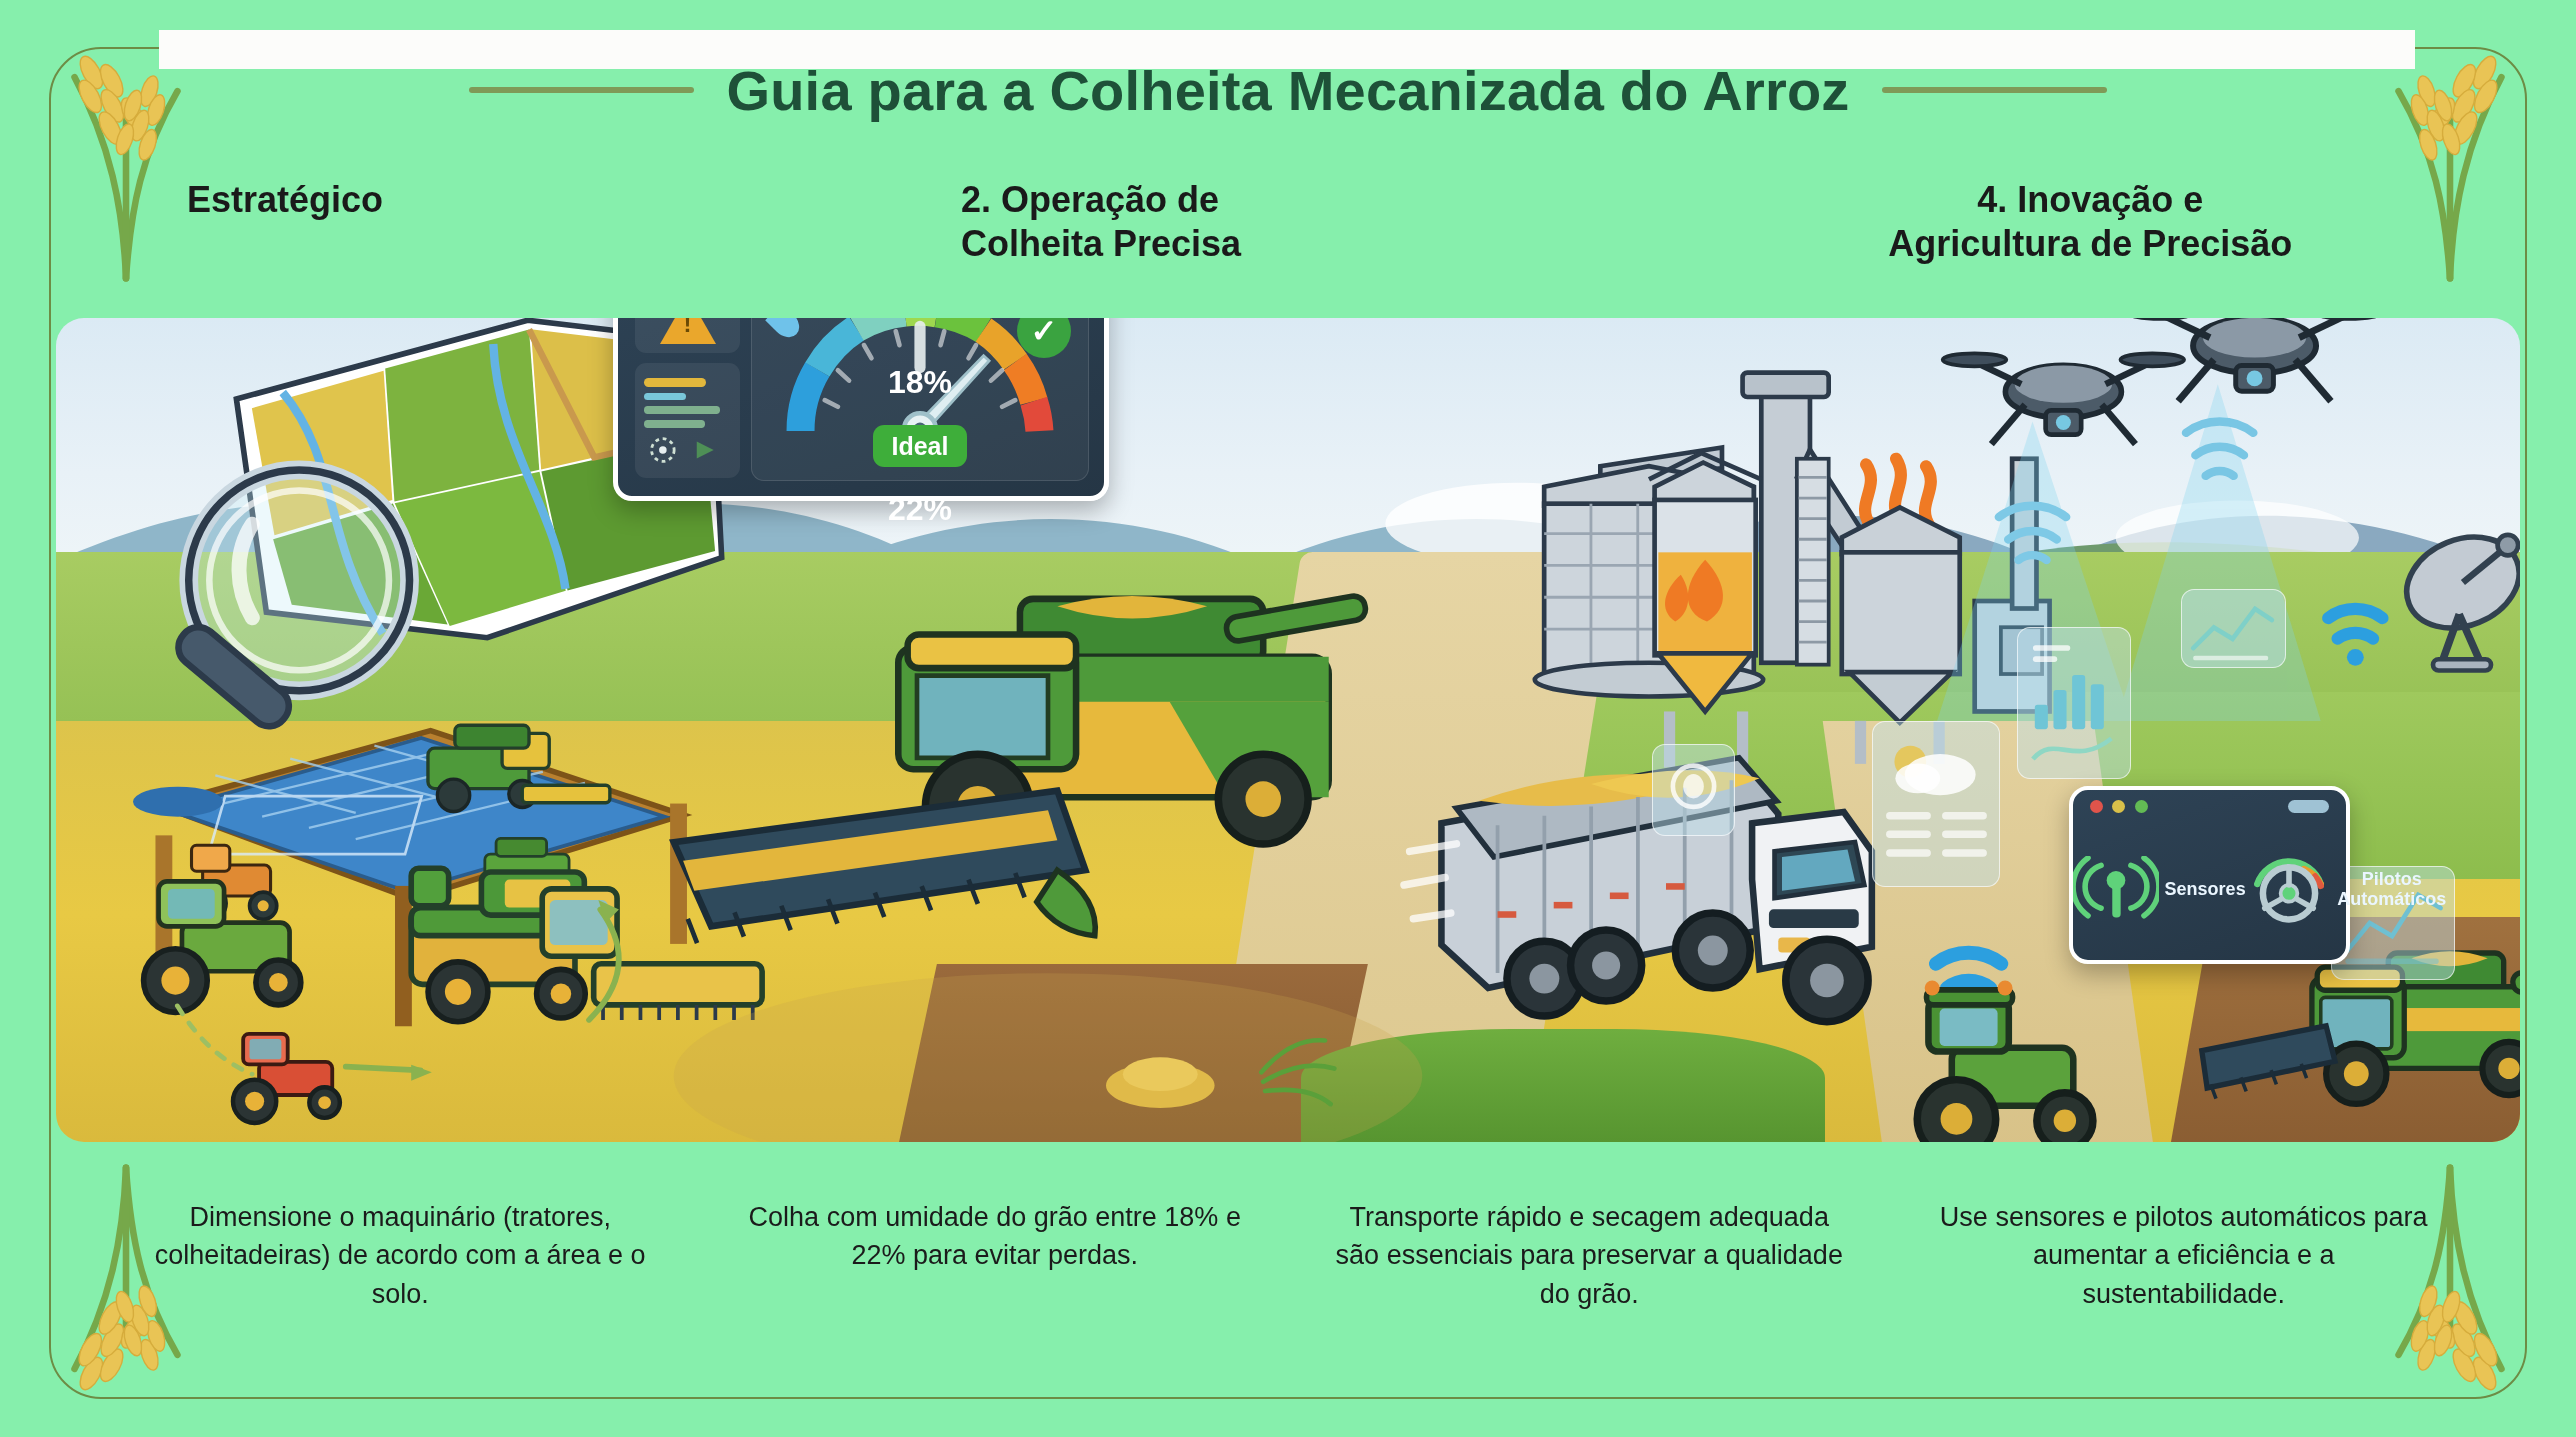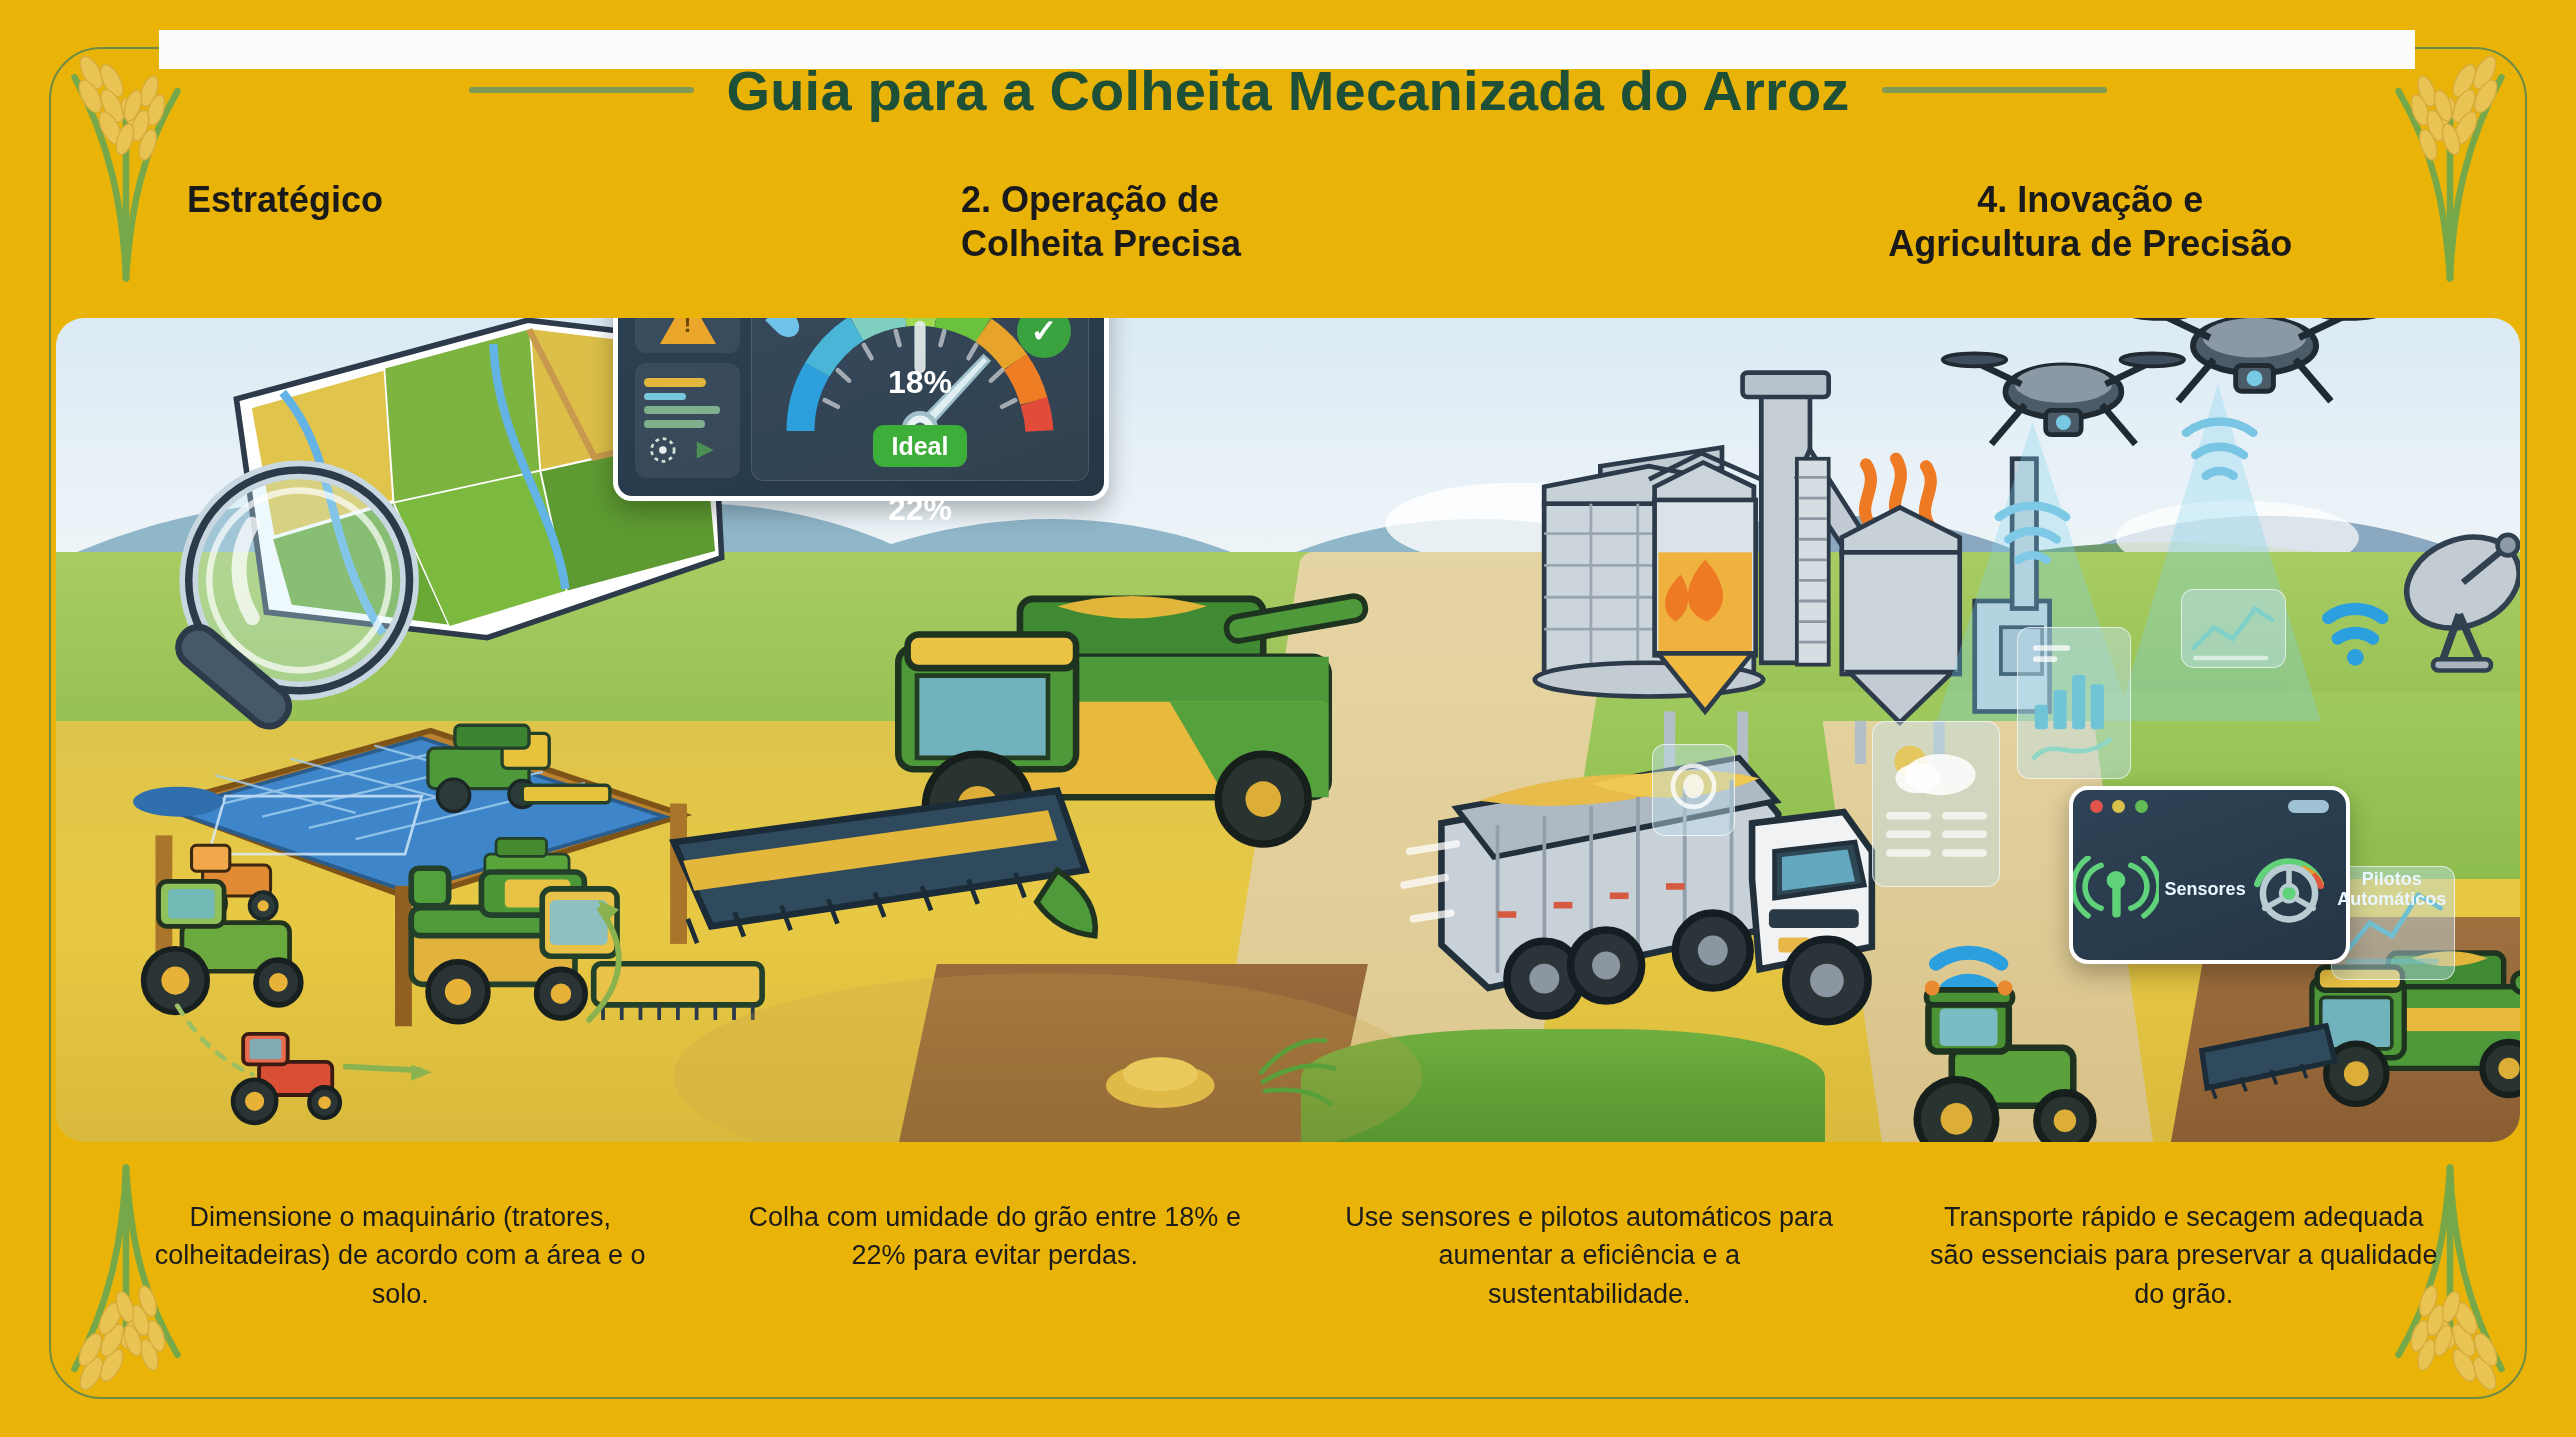--- a/index.html
+++ b/index.html
@@ -2,21 +2,21 @@
 <html style="font-size:15px"><head>
 <meta charset="utf-8">
 <style>
   html,body{margin:0;padding:0;}
   body{
     width:2576px;height:1438px;overflow:hidden;
     background:#fdfdfb;
     font-family:"Liberation Sans", sans-serif;
     position:relative;
   }
-  .poster{position:absolute;inset:0;background:#eab308;}
+  .poster{position:absolute;inset:0;background:#86efac;}
 
   
   .frame{
     position:absolute;left:49px;top:47px;right:49px;bottom:39px;
     border:2.8px solid #6d8c45;border-radius:52px;
     background:transparent;pointer-events:none;
   }
   .frame-mask-top{
     position:absolute;left:159px;top:30px;width:2256px;height:39px;
     background:#fcfcfa;
@@ -831,18 +831,18 @@
           </div>
         </div>
       </div>
     </div>
 
   </div>
 
   <div class="captions">
     <div class="caption">Dimensione o maquinário (tratores, colheitadeiras) de acordo com a área e o solo.</div>
     <div class="caption">Colha com umidade do grão entre 18% e 22% para evitar perdas.</div>
+    <div class="caption">Transporte rápido e secagem adequada são essenciais para preservar a qualidade do grão.</div>
     <div class="caption">Use sensores e pilotos automáticos para aumentar a eficiência e a sustentabilidade.</div>
-    <div class="caption">Transporte rápido e secagem adequada são essenciais para preservar a qualidade do grão.</div>
   </div>
 
 </div>
 
 
 </body></html>

